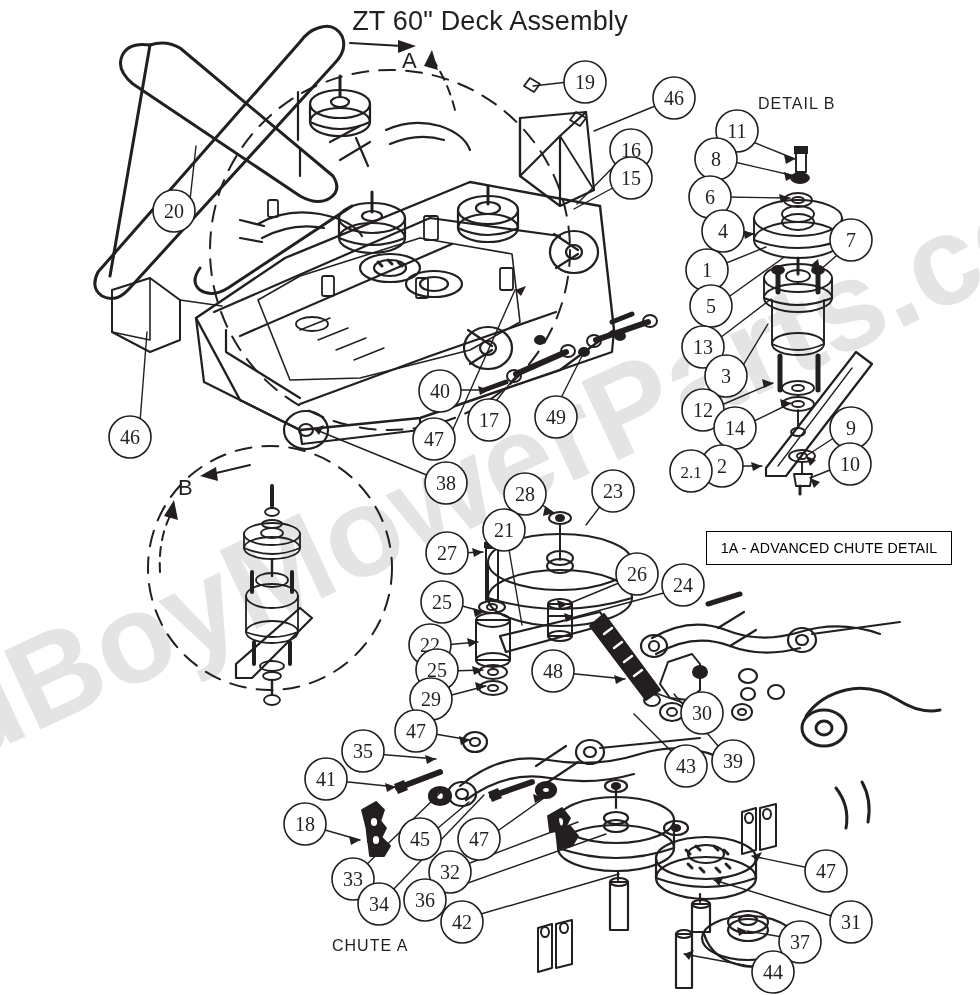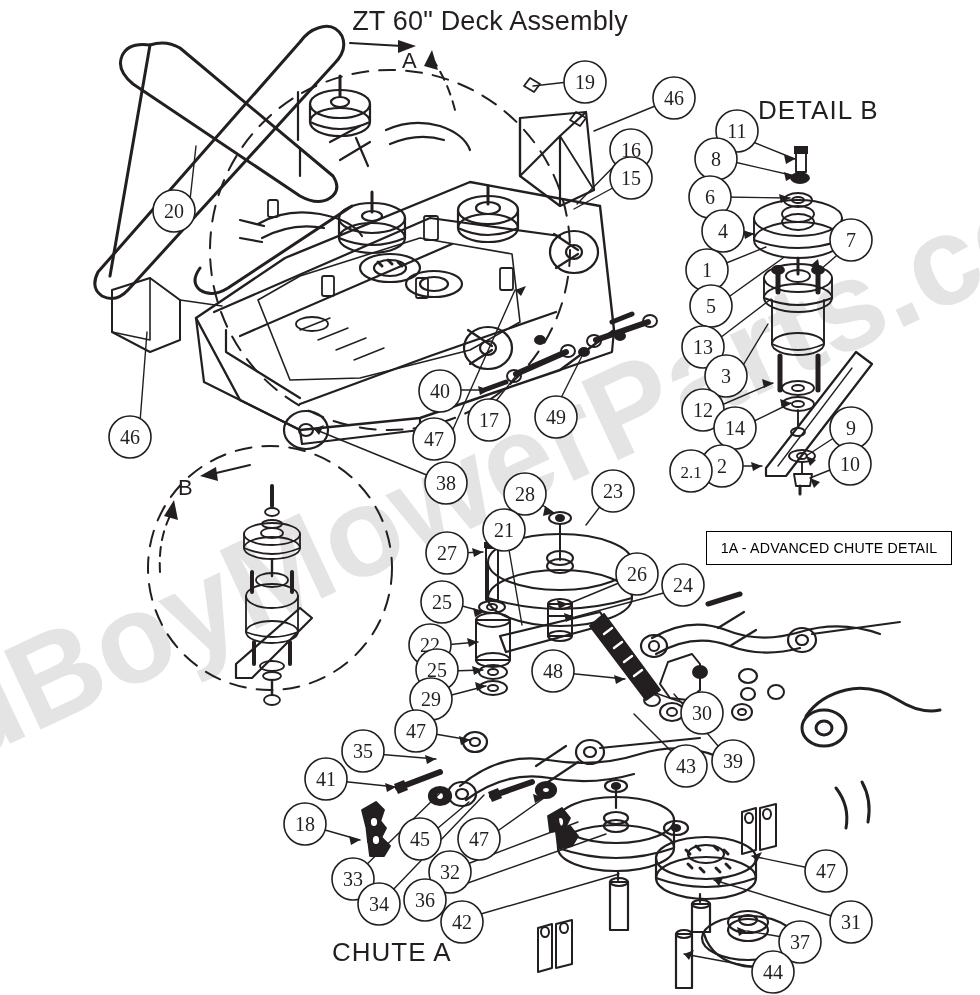--- a/index.html
+++ b/index.html
@@ -4,21 +4,21 @@
 <style>
   html,body{margin:0;padding:0;background:#ffffff;}
   body{width:980px;height:995px;overflow:hidden;font-family:"Liberation Sans",sans-serif;}
   #stage{position:relative;width:980px;height:995px;background:#fff;}
   svg#art{position:absolute;left:0;top:0;width:980px;height:995px;}
   .wm{position:absolute;left:0;top:0;width:980px;height:995px;pointer-events:none;}
   .title{
     position:absolute;left:0;top:6px;width:980px;text-align:center;
     font-size:27px;color:#231f20;letter-spacing:0.2px;
   }
-  .detail-label{position:absolute;font-size:26px;color:#231f20;letter-spacing:1px;}
+  .detail-label{position:absolute;font-size:16px;color:#231f20;letter-spacing:1px;}
   .sec-letter{position:absolute;font-size:22px;color:#231f20;}
   .chutebox{
     position:absolute;left:706px;top:531px;width:244px;height:32px;
     border:1.6px solid #000;background:#fff;
     display:flex;align-items:center;justify-content:center;
     font-size:14.2px;color:#000;letter-spacing:0.2px;
   }
 </style>
 </head>
 <body>

